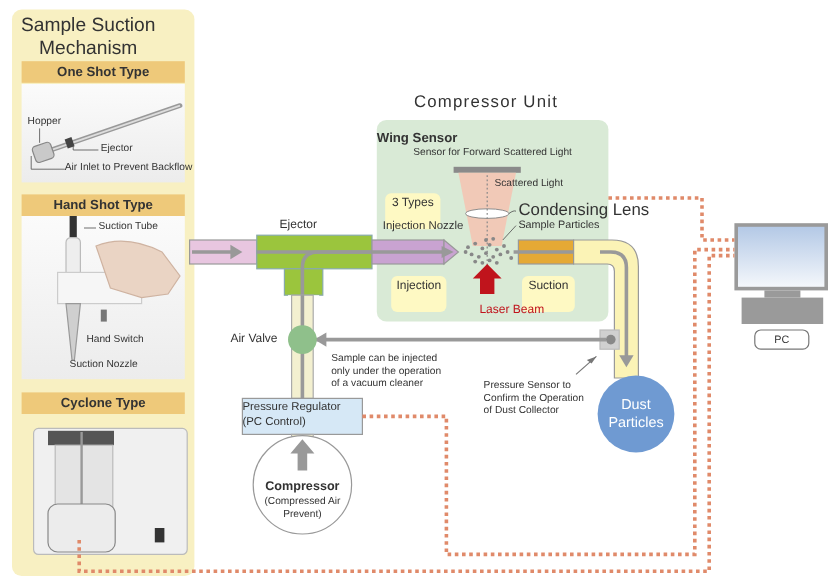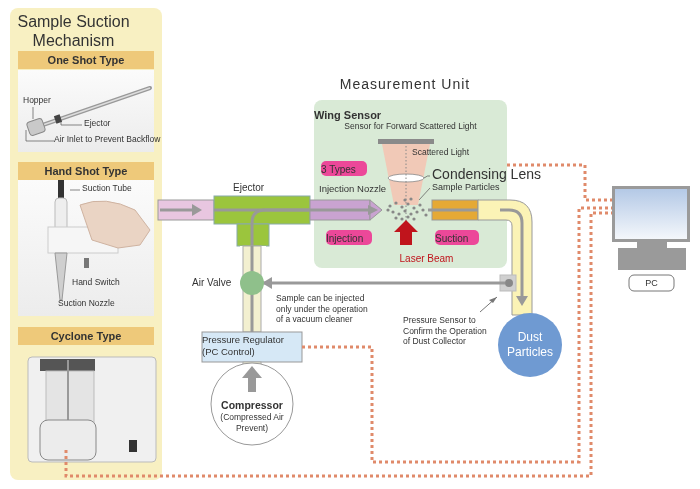--- a/index.html
+++ b/index.html
@@ -5,21 +5,21 @@
   html,body{margin:0;padding:0;background:#fff;}
   body{width:700px;height:489px;position:relative;overflow:hidden;font-family:"Liberation Sans","DejaVu Sans",sans-serif;color:#333;}
   .abs{position:absolute;}
   .t{position:absolute;white-space:nowrap;font-size:10px;color:#333;line-height:1.15;}
   svg{position:absolute;left:0;top:0;}
   .leftpanel{left:10px;top:8px;width:152px;height:472px;background:#f8f0c2;border-radius:8px;}
   .lp-title{left:10px;top:12px;width:127px;text-align:center;font-size:16px;line-height:19px;color:#333;white-space:normal;}
   .band{position:absolute;left:18px;width:136px;height:18px;background:#eec97a;text-align:center;font-size:11px;font-weight:bold;line-height:18px;color:#333;}
   .photo{position:absolute;left:18px;width:136px;background:linear-gradient(#fbfbfb,#ececec);}
   .mu-title{left:315px;top:76px;width:180px;text-align:center;font-size:14px;letter-spacing:1px;}
-  .pill{position:absolute;background:#ec4899;border-radius:5px;font-size:10px;line-height:17px;height:15px;}
+  .pill{position:absolute;background:#fef9c3;border-radius:5px;font-size:10px;text-align:center;line-height:17px;height:30px;}
 </style>
 </head>
 <body>
 
 <div class="abs leftpanel"></div>
 <div class="t lp-title"><span>Sample Suction Mechanism</span></div>
 
 <div class="band" style="top:51px">One Shot Type</div>
 <div class="photo" style="top:70px;height:82px"></div>
 <div class="band" style="top:162px">Hand Shot Type</div>
@@ -160,21 +160,21 @@
 
 </svg>
 
 <div class="t" style="left:23px;top:96px;font-size:8.5px">Hopper</div>
 <div class="t" style="left:84px;top:119px;font-size:8.5px">Ejector</div>
 <div class="t" style="left:54px;top:135px;font-size:8.5px">Air Inlet to Prevent Backflow</div>
 <div class="t" style="left:82px;top:184px;font-size:8.5px">Suction Tube</div>
 <div class="t" style="left:72px;top:278px;font-size:8.5px">Hand Switch</div>
 <div class="t" style="left:58px;top:299px;font-size:8.5px">Suction Nozzle</div>
 
-<div class="t mu-title">Measurement Unit</div>
+<div class="t mu-title">Compressor Unit</div>
 <div class="t" style="left:314px;top:109px;width:193px;font-weight:bold;font-size:11px">Wing Sensor</div>
 <div class="t" style="left:314px;top:122px;width:193px;text-align:center;font-size:8.5px">Sensor for Forward Scattered Light</div>
 <div class="t" style="left:412px;top:148px;font-size:8.5px">Scattered Light</div>
 <div class="pill" style="left:321px;top:161px;width:46px">3 Types</div>
 <div class="t" style="left:432px;top:166px;font-size:14px">Condensing Lens</div>
 <div class="t" style="left:319px;top:184px;font-size:9.5px">Injection Nozzle</div>
 <div class="t" style="left:432px;top:182px;font-size:9px">Sample Particles</div>
 <div class="pill" style="left:326px;top:230px;width:46px">Injection</div>
 <div class="pill" style="left:435px;top:230px;width:44px">Suction</div>
 <div class="t" style="left:314px;top:253px;width:225px;text-align:center;color:#c0141c;font-size:10px">Laser Beam</div>

